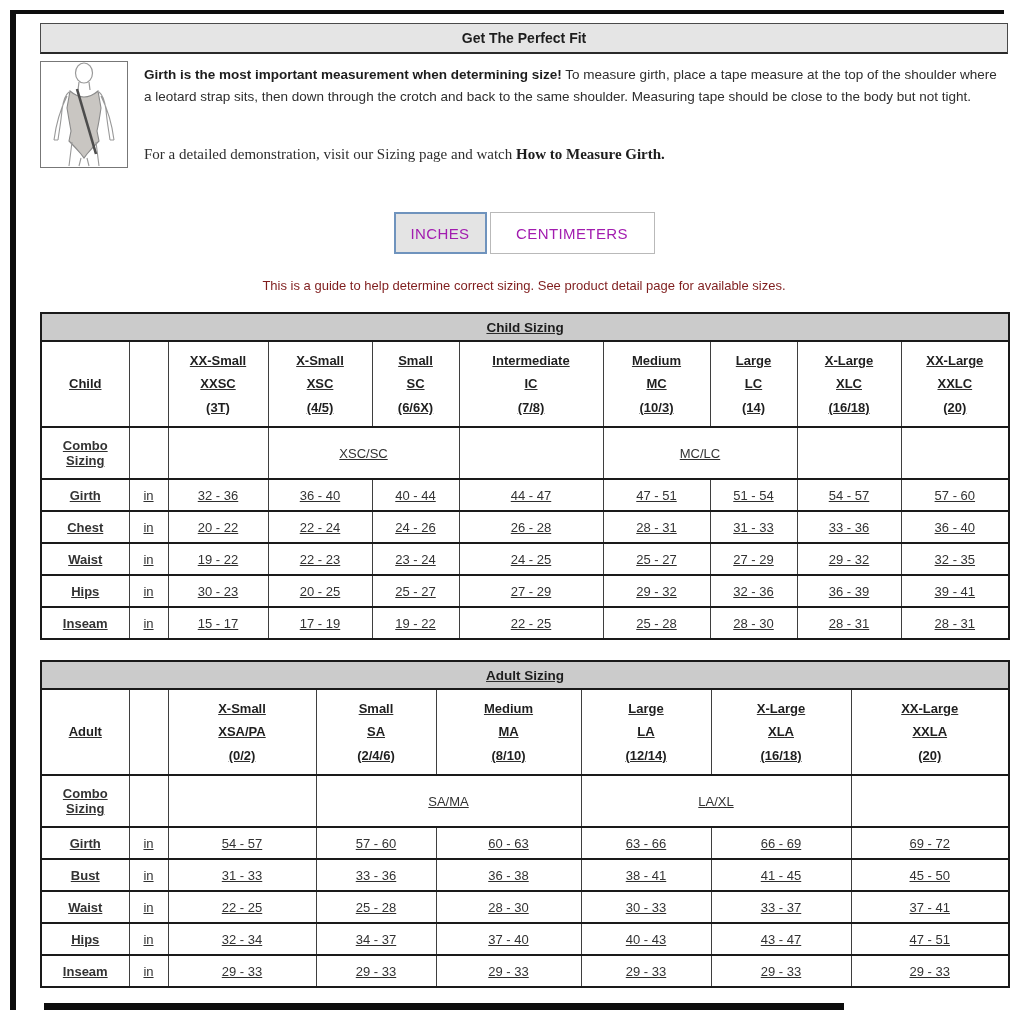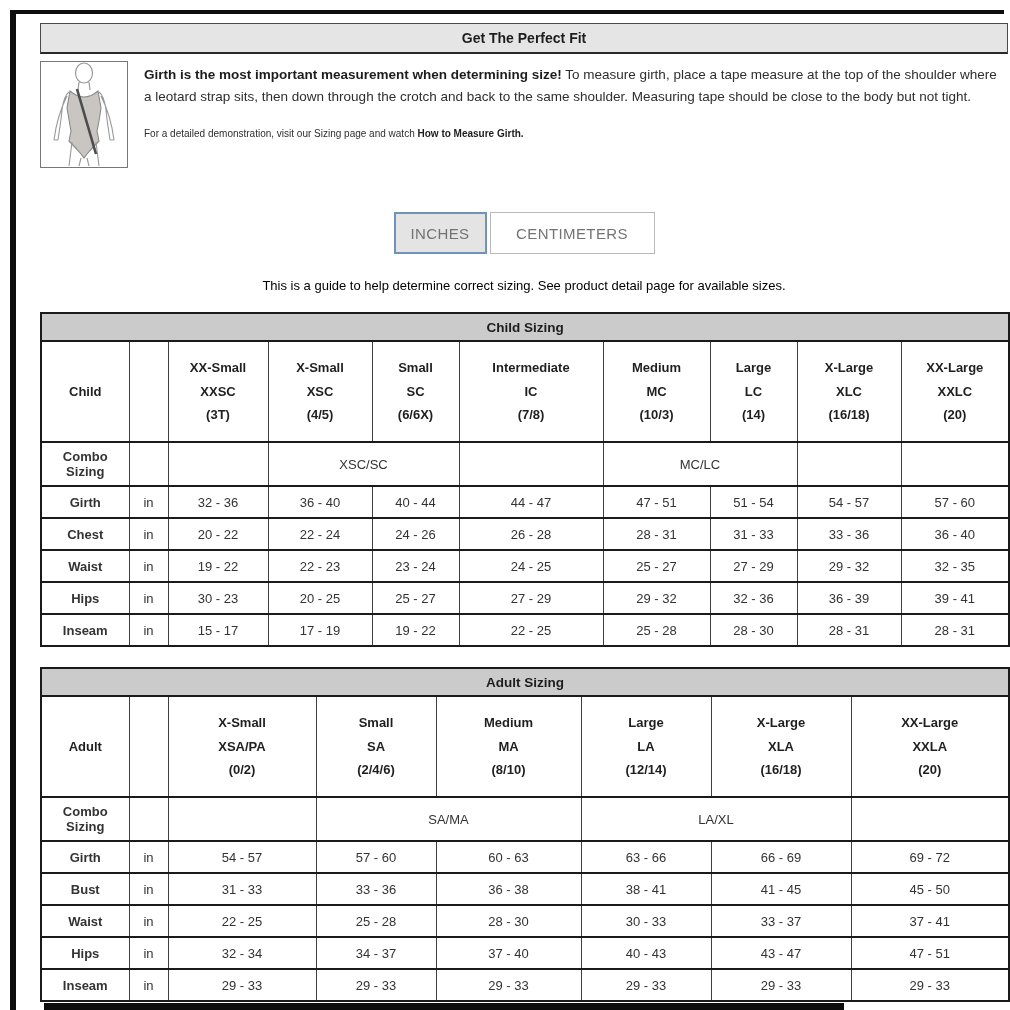--- a/index.html
+++ b/index.html
@@ -14,42 +14,42 @@
   
   .content{position:absolute;left:40px;top:23px;width:968px;}
   .fit-header{
     height:31px;background:#e5e5e5;border:1px solid #4a4a4a;border-bottom:2px solid #2a2a2a;
     display:flex;align-items:center;justify-content:center;
     font-weight:bold;font-size:14px;color:#1d1d1d;box-sizing:border-box;
   }
   .intro{display:flex;margin-top:7px;}
   .leotard-box{width:88px;height:107px;border:1px solid #777;flex:none;background:#fff;box-sizing:border-box;}
   .intro-text{flex:1;padding:3px 6px 0 16px;font-size:13.5px;color:#2e2e2e;line-height:1.62;}
-  .demo-line{margin-top:18px;font-size:10px;}
+  .demo-line{margin-top:34px;font-size:15px;font-family:Liberation Serif, serif;}
   .btn-row{margin-top:44px;display:flex;justify-content:center;align-items:center;gap:3px;}
   .btn{
     height:42px;display:flex;align-items:center;justify-content:center;
-    font-size:15px;color:#737373;box-sizing:border-box;cursor:pointer;letter-spacing:.4px;
+    font-size:15px;color:#a21caf;box-sizing:border-box;cursor:pointer;letter-spacing:.4px;
   }
   .btn-inches{width:93px;background:#e4e4e4;border:2px solid #6f93bd;}
   .btn-cm{width:165px;background:#ffffff;border:1px solid #b9b9b9;}
-  .note{margin-top:24px;text-align:center;font-size:13px;color:#000000;}
-  .tbl-wrap{margin-top:19px;}
+  .note{margin-top:24px;text-align:center;font-size:13px;color:#7f1d1d;}
+  .tbl-wrap{margin-top:19px;text-decoration:underline;}
   .tbl-wrap.adult{margin-top:20px;}
   table.size{border-collapse:collapse;table-layout:fixed;width:968px;border:2px solid #1a1a1a;}
   table.size td{
     border:1px solid #3f3f3f;text-align:center;vertical-align:middle;
     font-size:13px;color:#333;padding:0 2px;box-sizing:border-box;overflow:hidden;
   }
   tr.title-row td{
     background:#cbcbcb;font-weight:bold;font-size:13.5px;color:#1d1d1d;
     height:28px;border-bottom:2px solid #1a1a1a;
   }
-  tr.header-row td{height:101px;font-weight:bold;color:#1f1f1f;line-height:1.8;}
-  tr.combo-row td{height:44px;border-top:2px solid #1a1a1a;}
+  tr.header-row td{height:86px;font-weight:bold;color:#1f1f1f;line-height:1.8;}
+  tr.combo-row td{height:52px;border-top:2px solid #1a1a1a;}
   tr.data-row td{height:32px;border-top:2px solid #1a1a1a;}
   td.lbl{font-weight:bold;color:#1f1f1f;}
   td.unit{color:#4a4a4a;}
   b{color:#1d1d1d;}
 </style>
 </head>
 <body>
 
 <div class="frame-left"></div>
 <div class="frame-top"></div>

